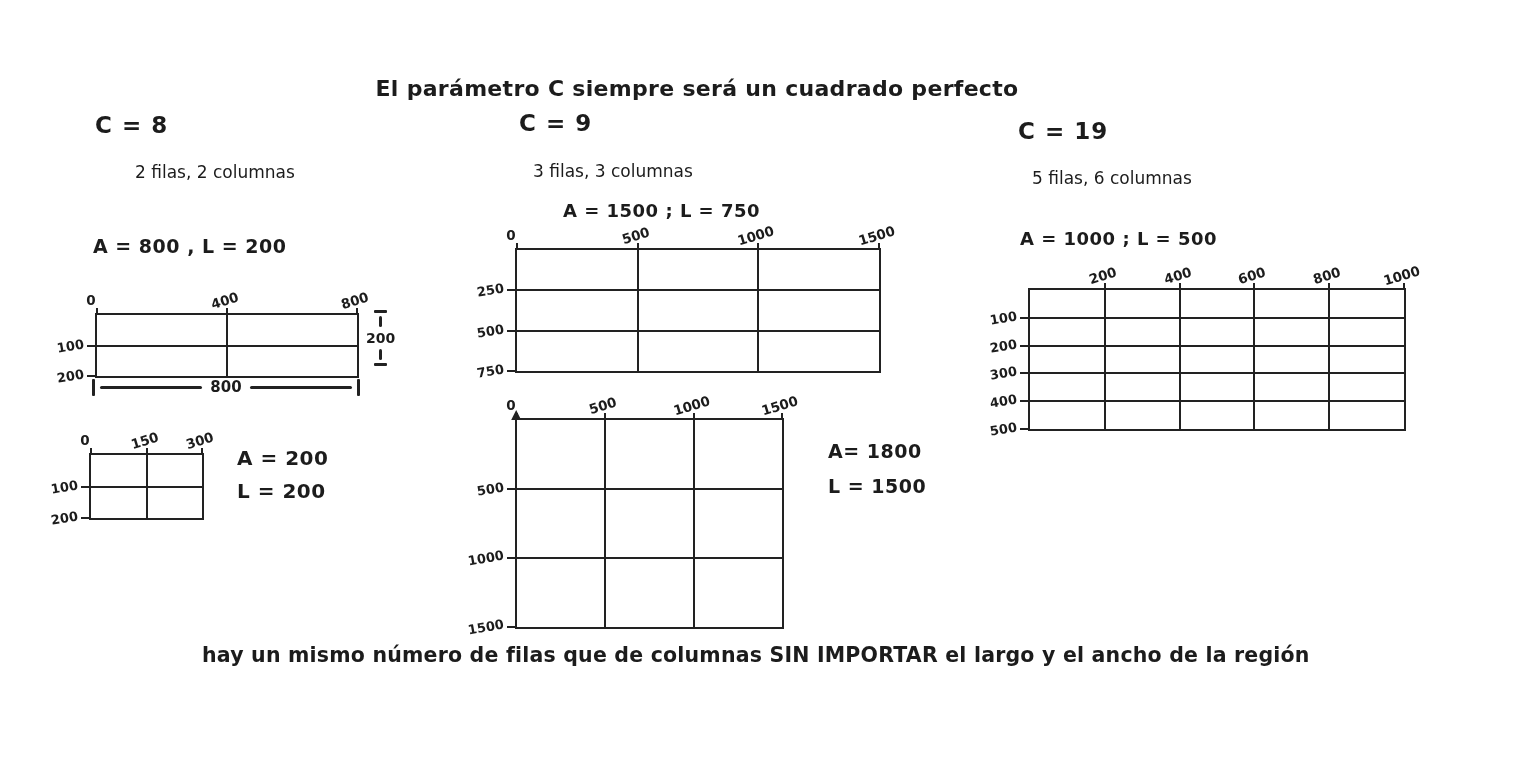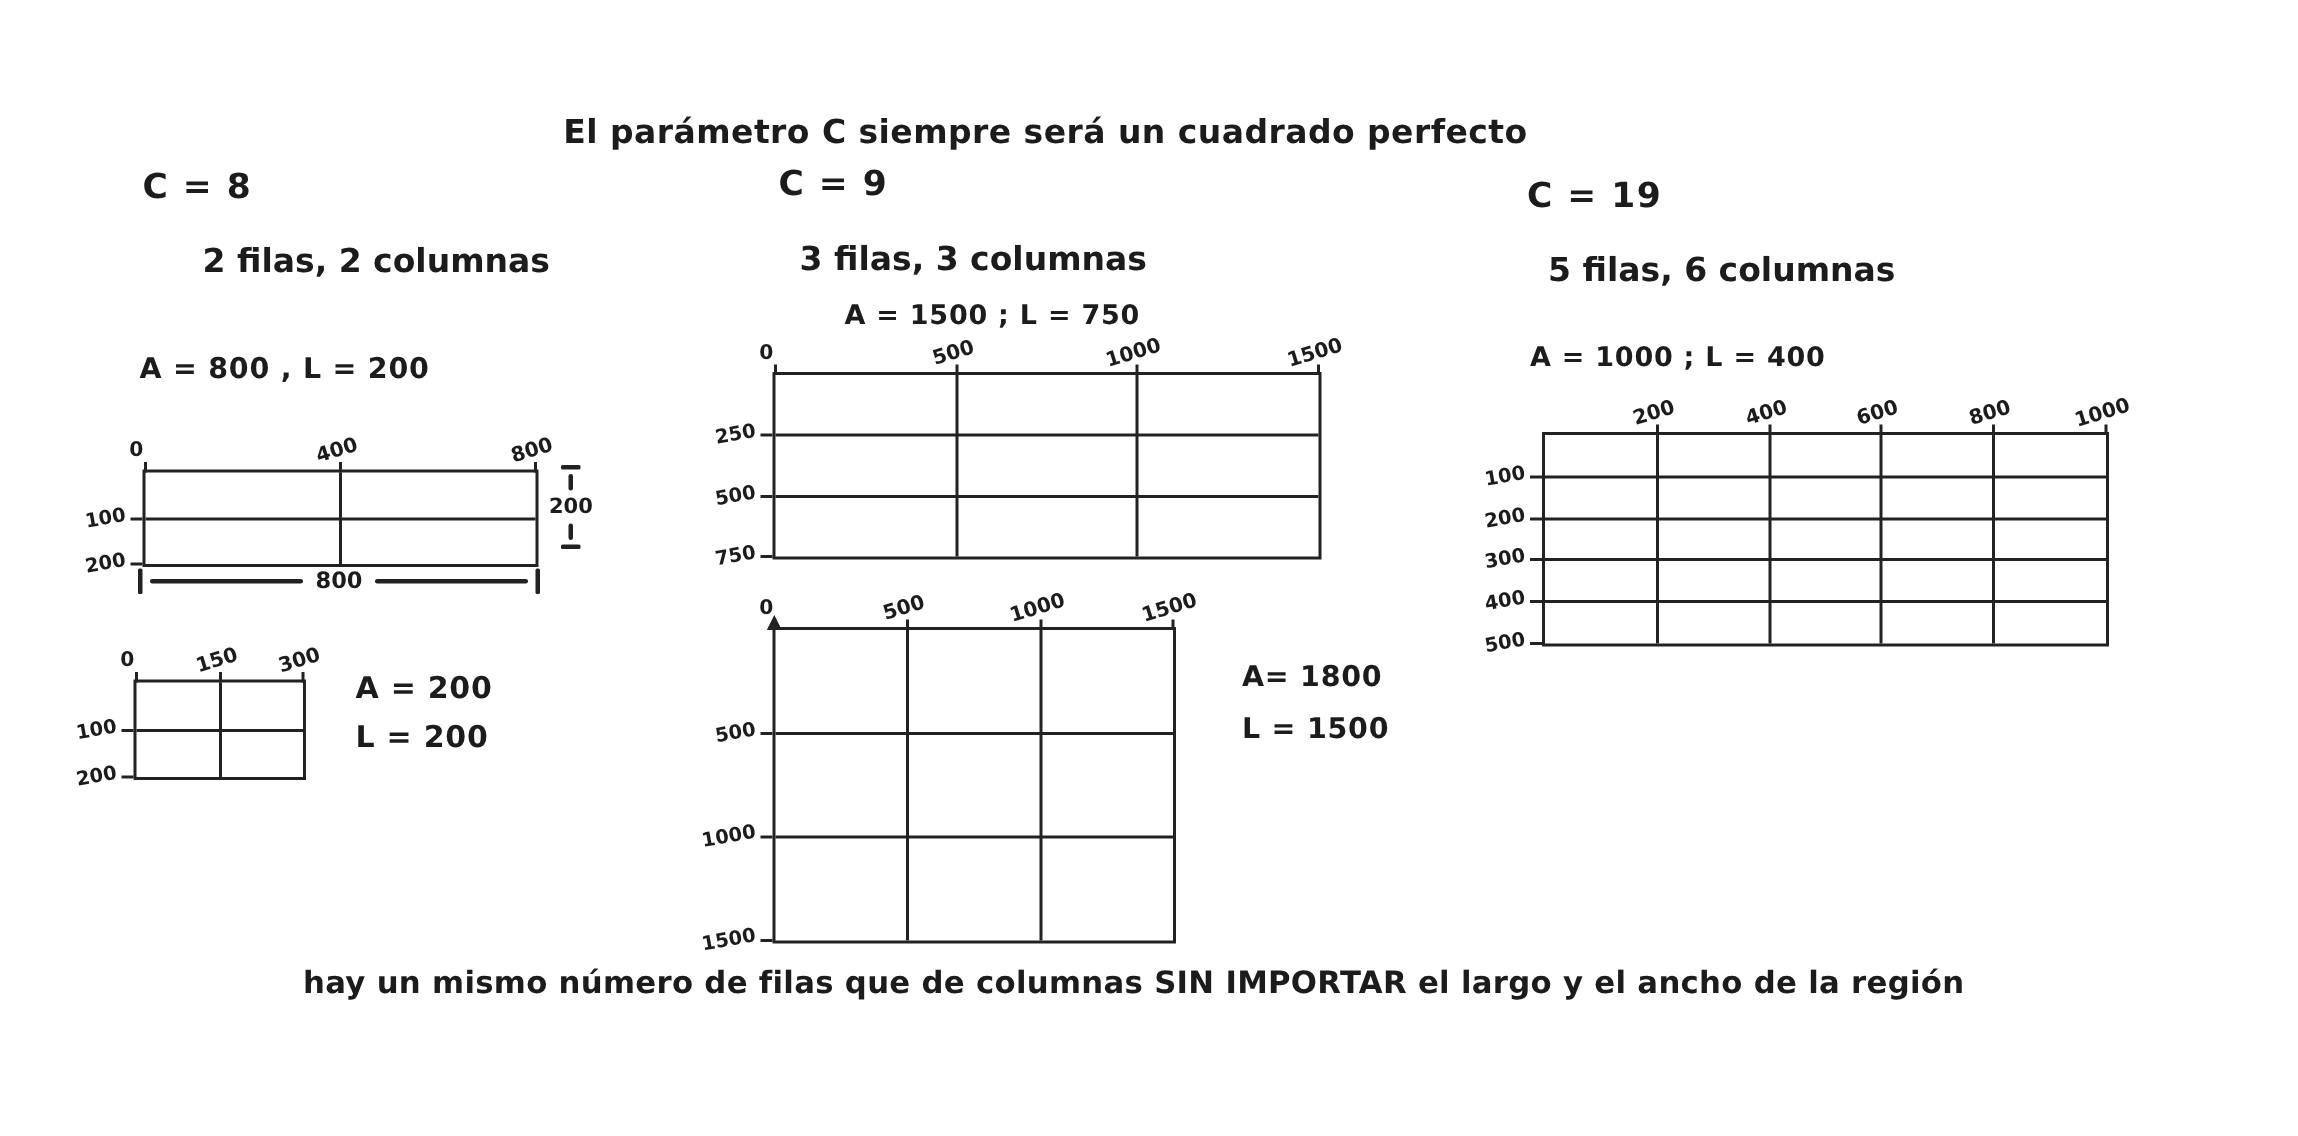--- a/index.html
+++ b/index.html
@@ -9,21 +9,21 @@
     background:#ffffff;
     font-family:"DejaVu Sans", sans-serif;
     color:#1c1c1c;
     overflow:hidden;
   }
   .abs{position:absolute;white-space:nowrap;}
 
   
   #title{left:4px;top:34px;width:1386px;text-align:center;font-size:22px;font-weight:600;letter-spacing:.3px;margin-top:42px;}
   .heading{font-size:23px;font-weight:600;letter-spacing:1px;}
-  .subtitle{font-size:22px;font-weight:700;}
+  .subtitle{font-size:17px;font-weight:400;}
   .params{font-size:18px;font-weight:700;letter-spacing:.5px;}
   .side-note{font-size:19px;font-weight:700;letter-spacing:.5px;}
   #footer{left:202px;top:640px;font-size:20.5px;font-weight:600;line-height:1.5;letter-spacing:.2px;}
   #footer div{white-space:nowrap;}
 
   
   #c4-heading{left:95px;top:112px;}
   #c4-subtitle{left:135px;top:162px;}
   #c4-params{left:93px;top:235px;font-size:19px;}
   #c4-g1{left:95px;top:313px;width:260px;height:61px;}
@@ -171,21 +171,21 @@
       <div class="ytick" style="top: 66.6667%;">1000</div>
       <div class="tick-y" style="top: 100%;"></div>
       <div class="ytick" style="top: 100%;">1500</div>
       <div class="axis-arrow"></div>
     </div>
   <div id="c9-g2-a" class="abs side-note">A= 1800</div>
   <div id="c9-g2-l" class="abs side-note">L = 1500</div>
 
   <div id="c25-heading" class="abs heading">C = 19</div>
   <div id="c25-subtitle" class="abs subtitle">5 filas, 6 columnas</div>
-  <div id="c25-params" class="abs params">A = 1000  ;   L = 400</div>
+  <div id="c25-params" class="abs params">A = 1000  ;   L = 500</div>
 
   <div id="c25-g" class="grid">
       <div class="vline" style="left: 20%;"></div>
       <div class="vline" style="left: 40%;"></div>
       <div class="vline" style="left: 60%;"></div>
       <div class="vline" style="left: 80%;"></div>
       <div class="hline" style="top: 20%;"></div>
       <div class="hline" style="top: 40%;"></div>
       <div class="hline" style="top: 60%;"></div>
       <div class="hline" style="top: 80%;"></div>

